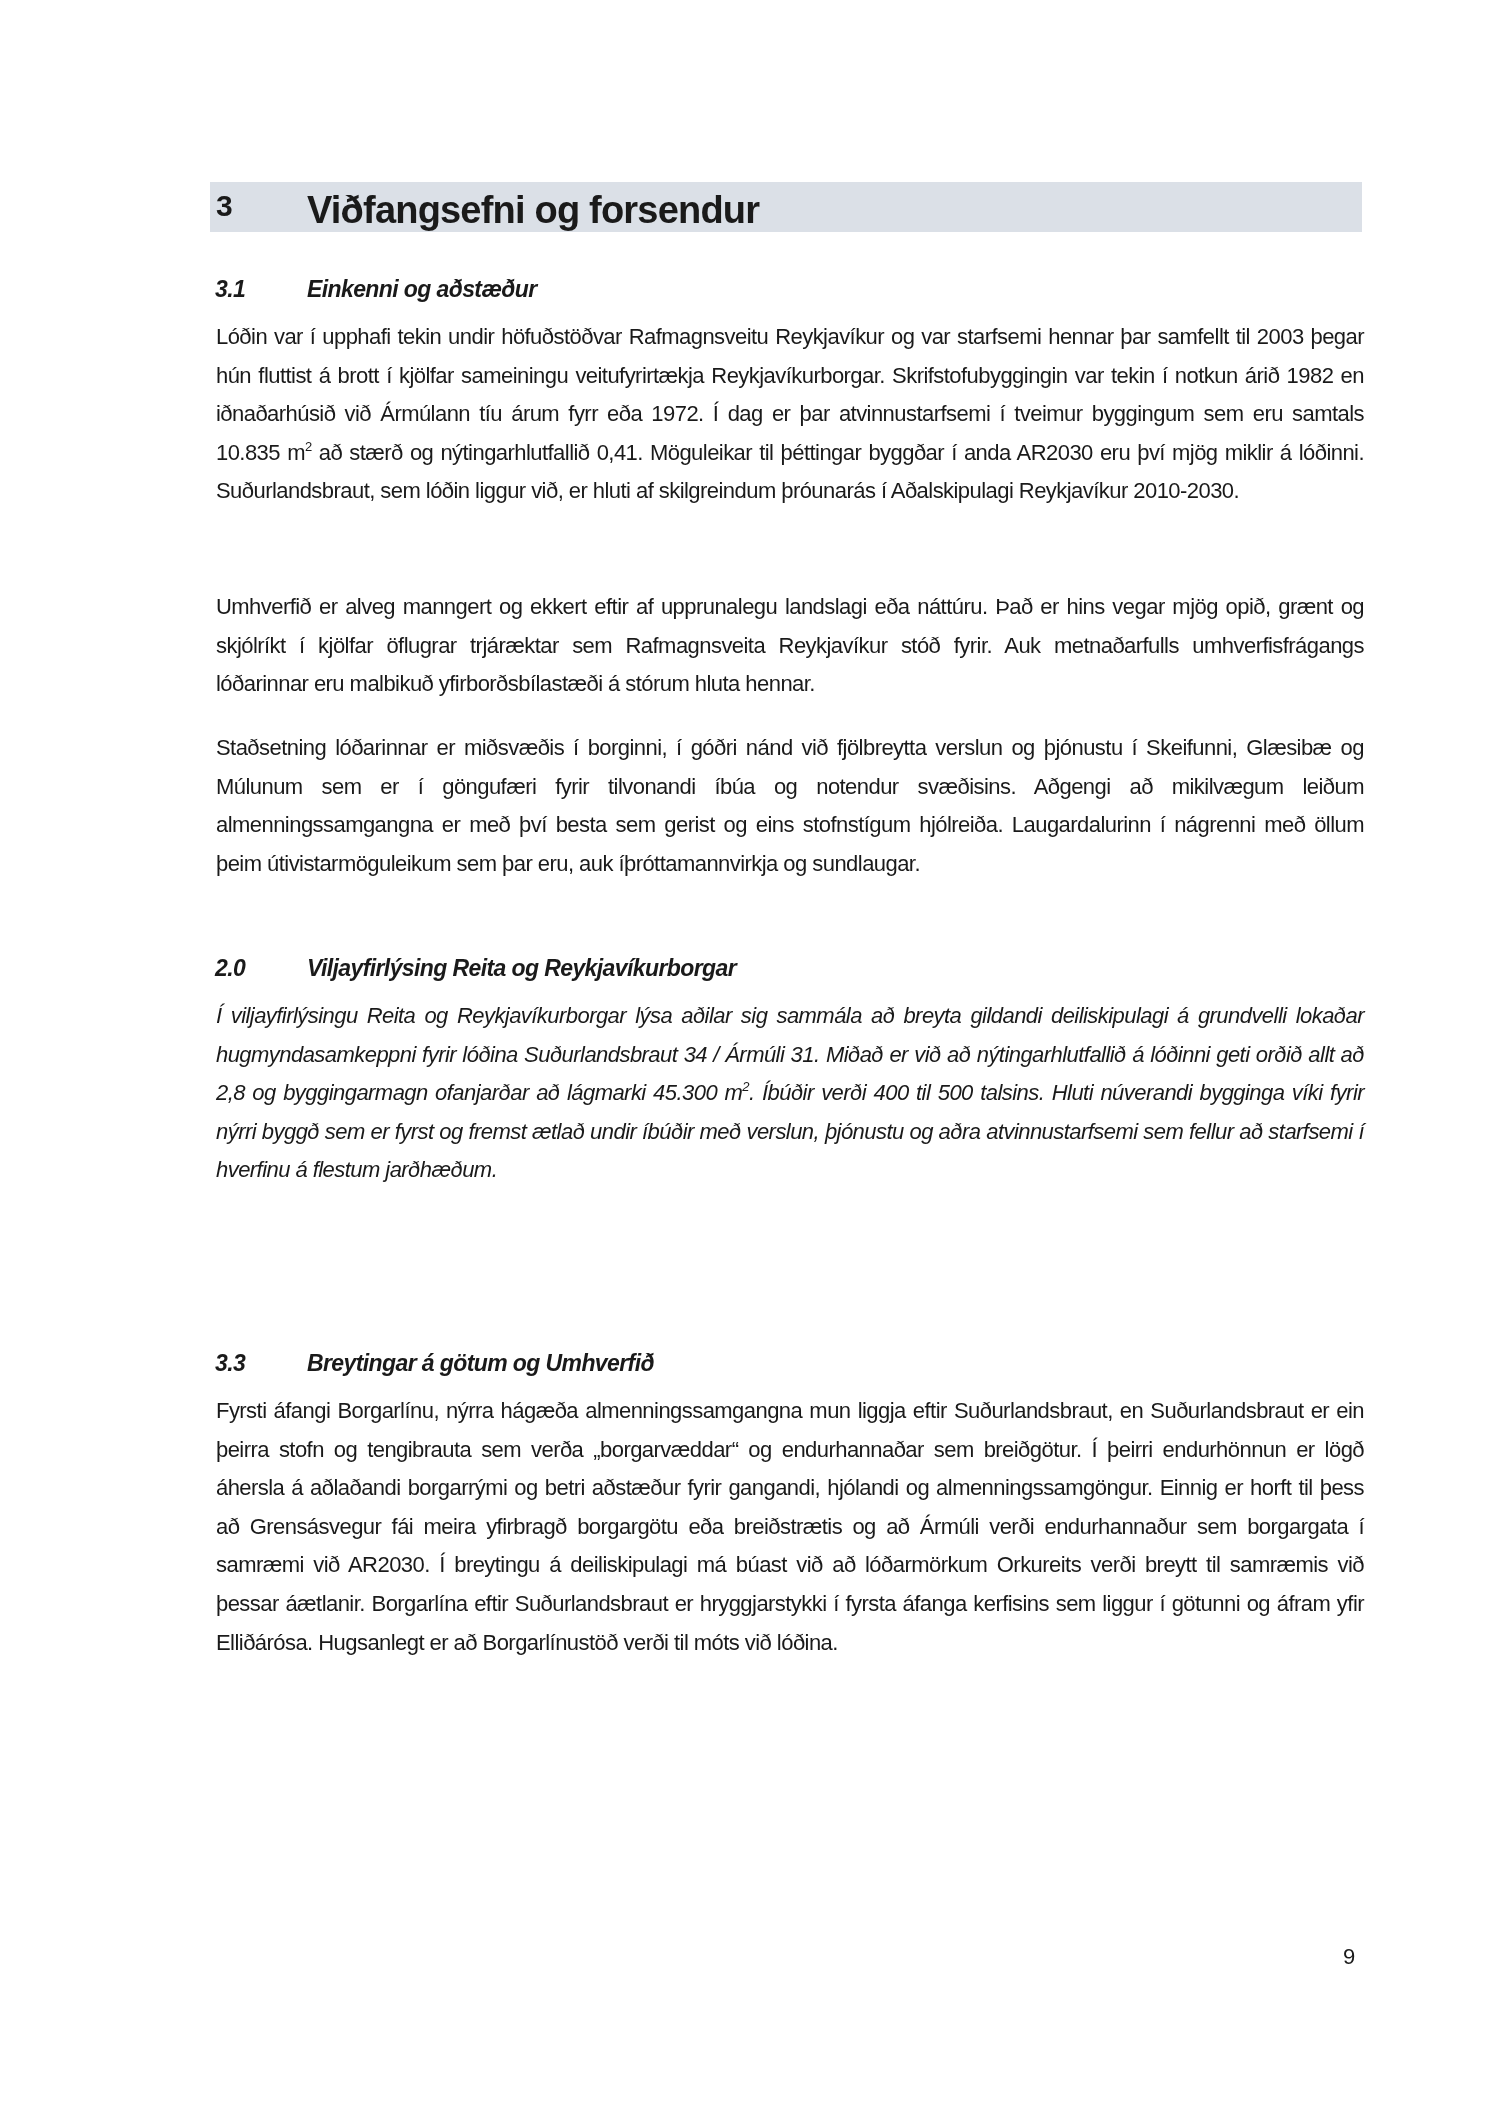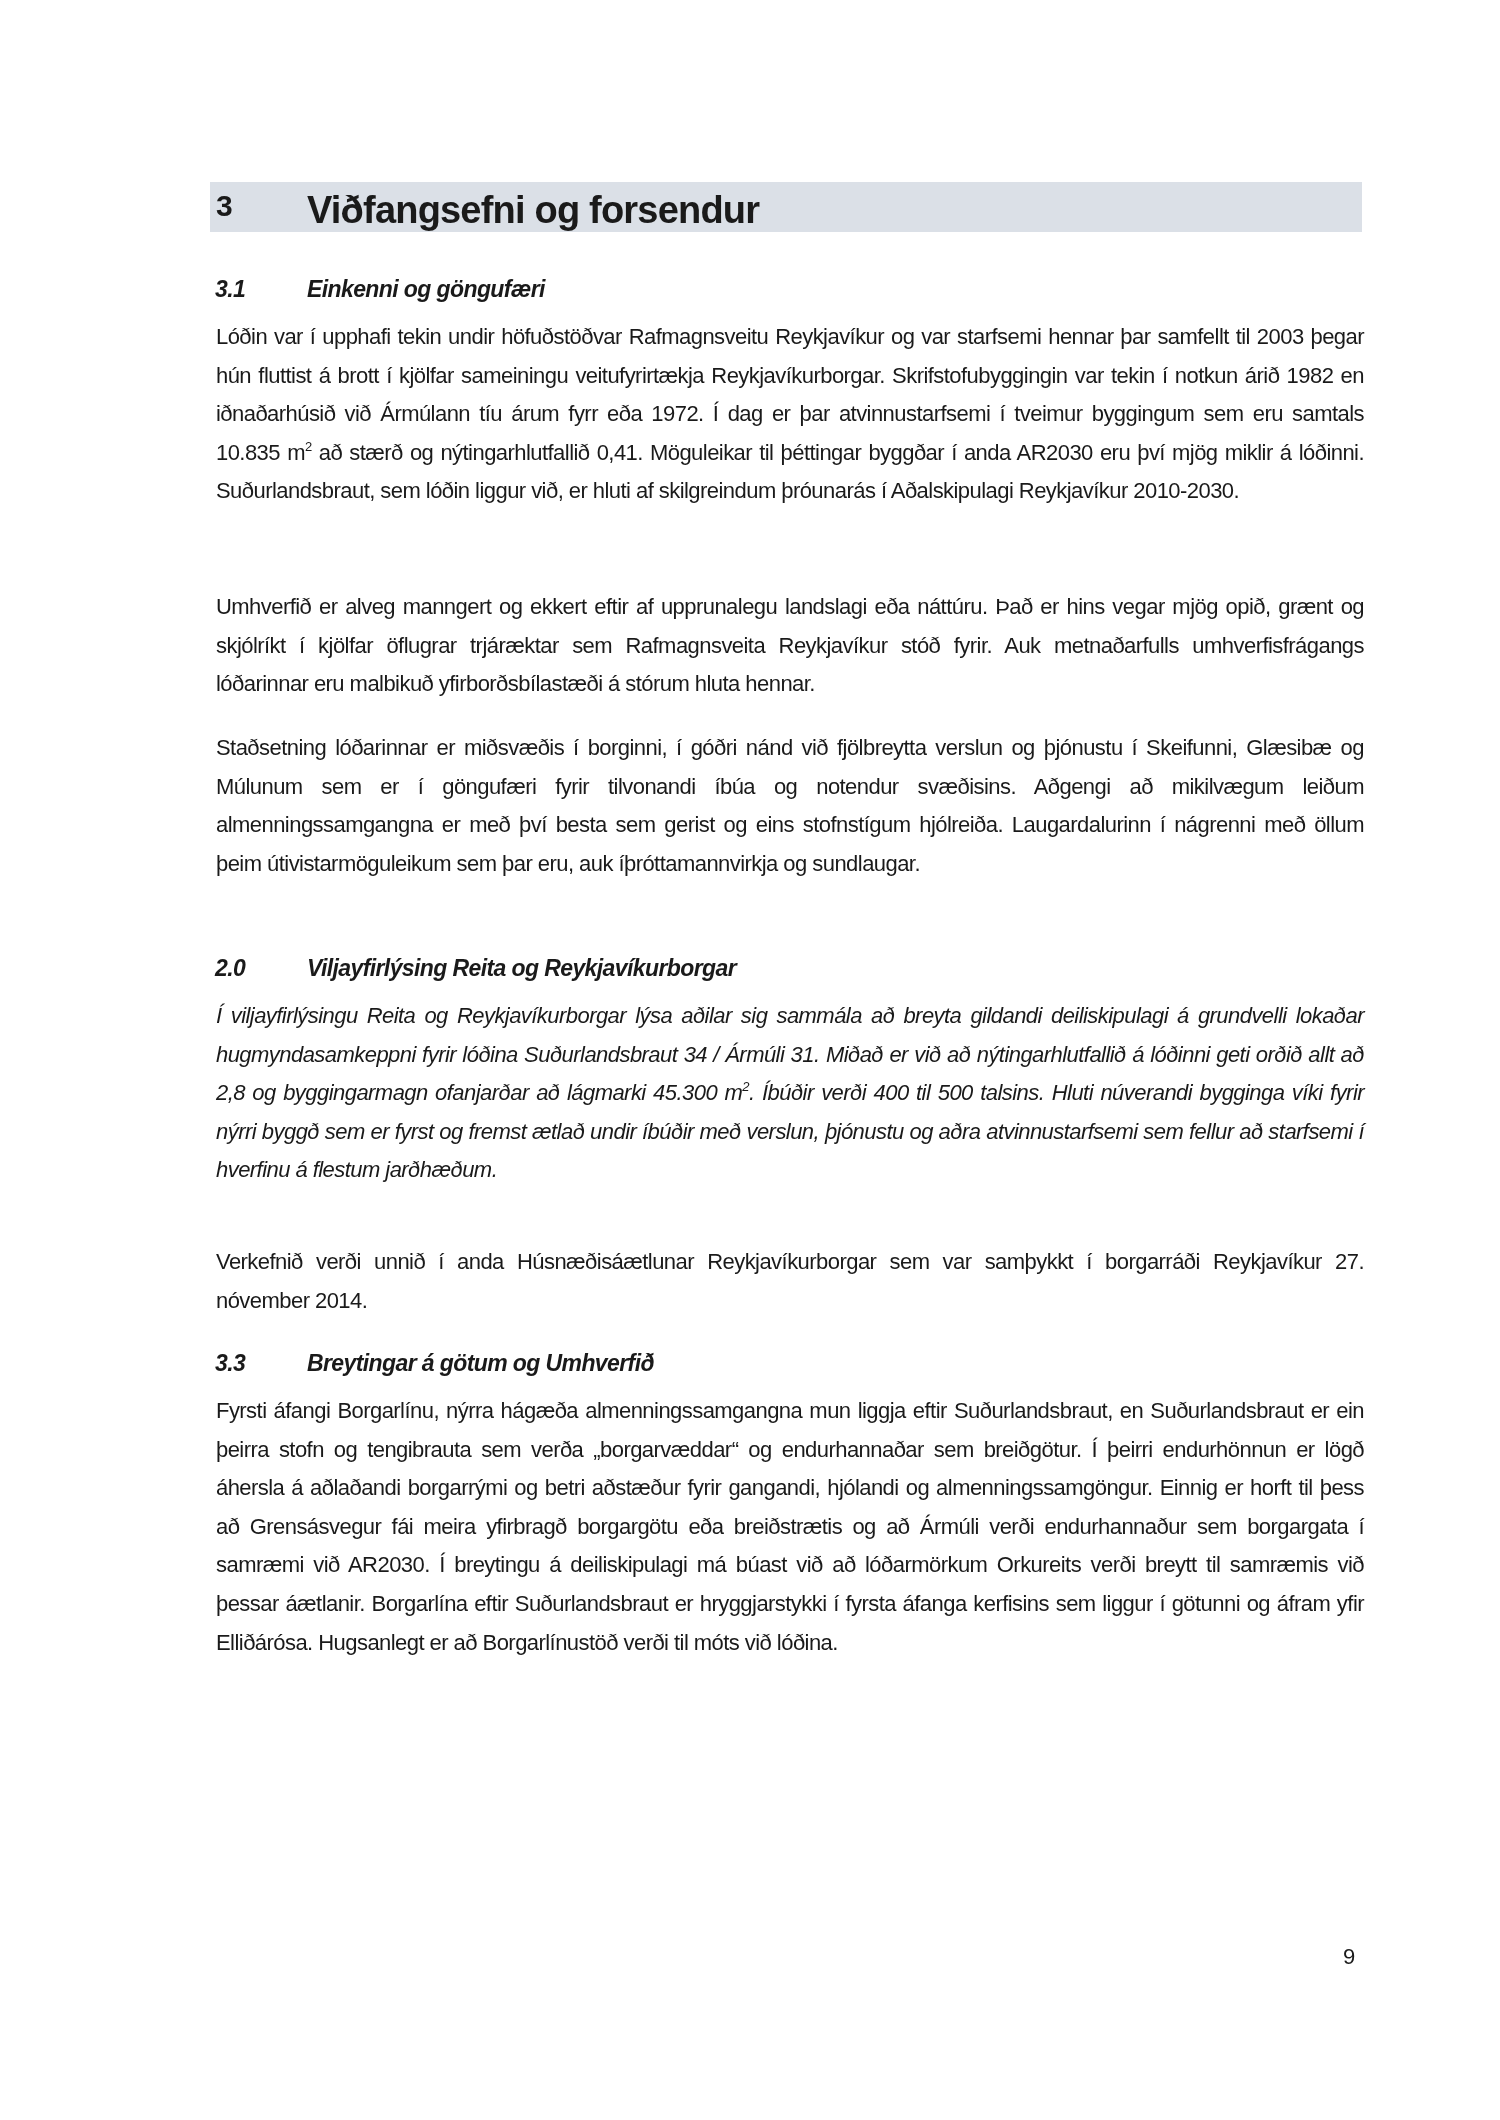--- a/index.html
+++ b/index.html
@@ -25,21 +25,21 @@
 <body>
 
 <div class="page">
 
   <div class="h1-bar">
     <span class="h1-num">3</span>
     <span class="h1-title">Viðfangsefni og forsendur</span>
   </div>
 
   <div class="h2" style="top:276px;">
-    <span class="num">3.1</span><span>Einkenni og göngufæri</span>
+    <span class="num">3.1</span><span>Einkenni og aðstæður</span>
   </div>
 
   <div class="para" style="top:317px;">
     <p><span>Lóðin var í upphafi tekin undir höfuðstöðvar Rafmagnsveitu Reykjavíkur og var starfsemi hennar þar samfellt til 2003 þegar hún fluttist á brott í kjölfar sameiningu veitufyrirtækja Reykjavíkurborgar. Skrifstofubyggingin var tekin í notkun árið 1982 en iðnaðarhúsið við Ármúlann tíu árum fyrr eða 1972. Í dag er þar atvinnustarfsemi í tveimur byggingum sem eru samtals 10.835 m</span><sup>2</sup><span> að stærð og nýtingarhlutfallið 0,41. Möguleikar til þéttingar byggðar í anda AR2030 eru því mjög miklir á lóðinni. Suðurlandsbraut, sem lóðin liggur við, er hluti af skilgreindum þróunarás í Aðalskipulagi Reykjavíkur 2010-2030.</span></p>
   </div>
 
   <div class="para" style="top:587px;">
     <p>Umhverfið er alveg manngert og ekkert eftir af upprunalegu landslagi eða náttúru. Það er hins vegar mjög opið, grænt og skjólríkt í kjölfar öflugrar trjáræktar sem Rafmagnsveita Reykjavíkur stóð fyrir. Auk metnaðarfulls umhverfisfrágangs lóðarinnar eru malbikuð yfirborðsbílastæði á stórum hluta hennar.</p>
   </div>
 
@@ -48,23 +48,20 @@
   </div>
 
   <div class="h2" style="top:955px;">
     <span class="num">2.0</span><span>Viljayfirlýsing Reita og Reykjavíkurborgar</span>
   </div>
 
   <div class="para" style="top:996px;font-style:italic;">
     <p><span>Í viljayfirlýsingu Reita og Reykjavíkurborgar lýsa aðilar sig sammála að breyta gildandi deiliskipulagi á grundvelli lokaðar hugmyndasamkeppni fyrir lóðina Suðurlandsbraut 34 / Ármúli 31. Miðað er við að nýtingarhlutfallið á lóðinni geti orðið allt að 2,8 og byggingarmagn ofanjarðar að lágmarki 45.300 m</span><sup>2</sup><span>. Íbúðir verði 400 til 500 talsins. Hluti núverandi bygginga víki fyrir nýrri byggð sem er fyrst og fremst ætlað undir íbúðir með verslun, þjónustu og aðra atvinnustarfsemi sem fellur að starfsemi í hverfinu á flestum jarðhæðum.</span></p>
   </div>
 
-  <div class="para" style="top:1242px;">
-    <p>Verkefnið verði unnið í anda Húsnæðisáætlunar Reykjavíkurborgar sem var samþykkt í borgarráði Reykjavíkur 27. nóvember 2014.</p>
-  </div>
 
   <div class="h2" style="top:1350px;">
     <span class="num">3.3</span><span>Breytingar á götum og Umhverfið</span>
   </div>
 
   <div class="para" style="top:1391px;">
     <p>Fyrsti áfangi Borgarlínu, nýrra hágæða almenningssamgangna mun liggja eftir Suðurlandsbraut, en Suðurlandsbraut er ein þeirra stofn og tengibrauta sem verða „borgarvæddar“ og endurhannaðar sem breiðgötur. Í þeirri endurhönnun er lögð áhersla á aðlaðandi borgarrými og betri aðstæður fyrir gangandi, hjólandi og almenningssamgöngur. Einnig er horft til þess að Grensásvegur fái meira yfirbragð borgargötu eða breiðstrætis og að Ármúli verði endurhannaður sem borgargata í samræmi við AR2030. Í breytingu á deiliskipulagi má búast við að lóðarmörkum Orkureits verði breytt til samræmis við þessar áætlanir. Borgarlína eftir Suðurlandsbraut er hryggjarstykki í fyrsta áfanga kerfisins sem liggur í götunni og áfram yfir Elliðárósa. Hugsanlegt er að Borgarlínustöð verði til móts við lóðina.</p>
   </div>
 
   <div class="page-num">9</div>

